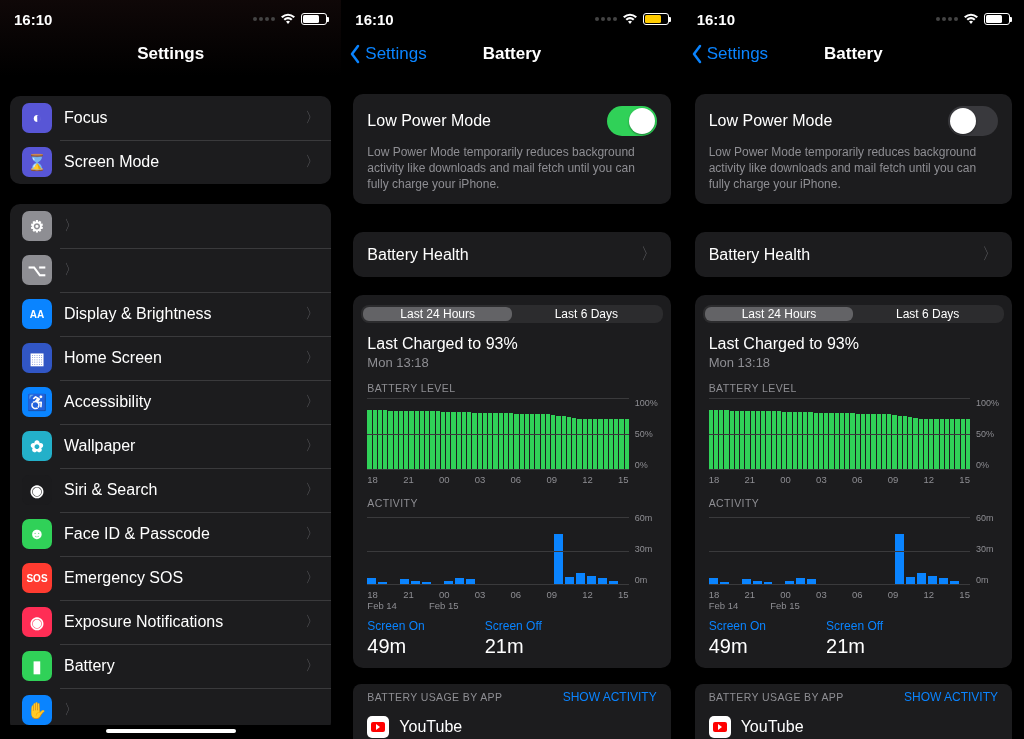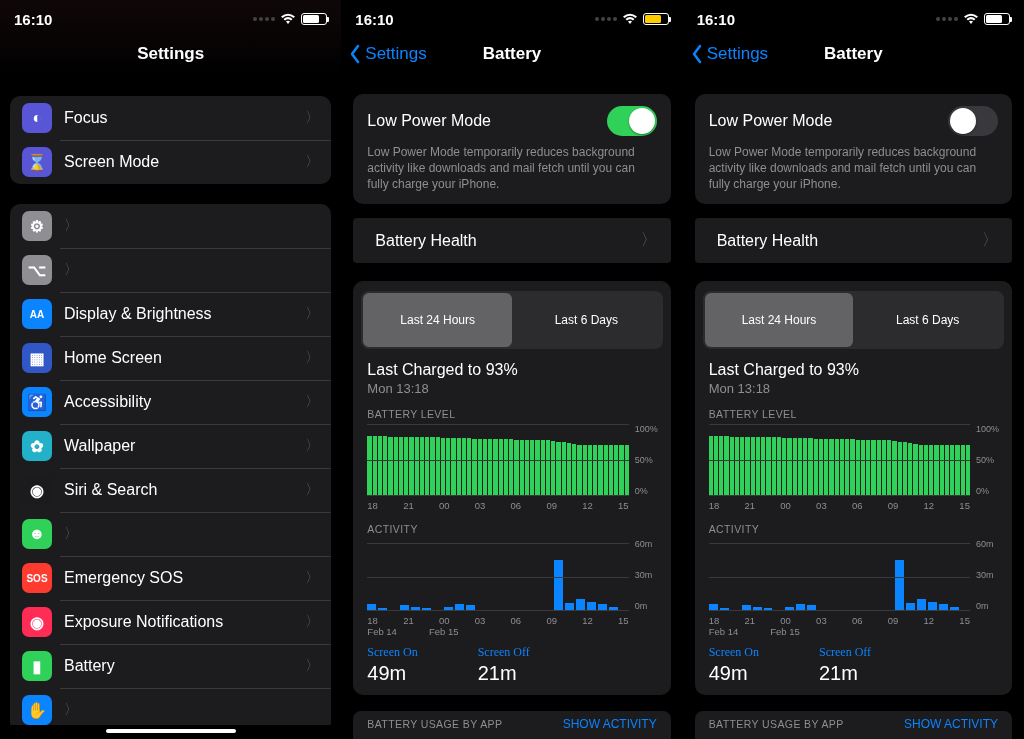--- a/index.html
+++ b/index.html
@@ -37,46 +37,46 @@
   .lpm-row { display:flex; justify-content:space-between; align-items:center; }
   .lpm-row .lab { font-size:16px; }
   .switch { width:50px; height:30px; border-radius:15px; position:relative; }
   .switch .knob { position:absolute; width:26px; height:26px; top:2px; border-radius:50%; background:#fff; box-shadow:0 1px 2px rgba(0,0,0,.4); }
   .switch.on { background:#30d158; }
   .switch.on .knob { right:2px; }
   .switch.off { background:#39393d; }
   .switch.off .knob { left:2px; }
   .lpm-desc { font-size:12px; color:#8e8e93; margin-top:8px; line-height:16px; padding-bottom:10px; }
 
-  .bh-box { background:#1c1c1e; border-radius:4px; margin:14px 6px 0 6px;padding-left:8px; }
+  .bh-box { background:#1c1c1e; border-radius:10px; margin:28px 6px 0 6px; }
   .bh-row { display:flex; justify-content:space-between; align-items:center; padding:12px 14px; }
   .bh-row .lab { font-size:16px; }
 
   .chart-box { background:#1c1c1e; border-radius:10px; margin:18px 6px 0 6px; padding:6px 0 10px 0; }
   .segctl { display:flex; background:#2c2c2e; border-radius:8px; margin:4px 8px; padding:2px; }
-  .segctl .seg { flex:1; text-align:center; font-size:12px; font-weight:500; padding:20px 0; border-radius:6px; color:#fff;}
+  .segctl .seg { flex:1; text-align:center; font-size:12px; font-weight:500; padding:0 0; border-radius:6px; color:#fff;}
   .segctl .seg.active { background:#636366; }
   .charge-status { padding:8px 14px 2px 14px; font-size:16px; }
   .charge-time { padding:0 14px; font-size:13px; color:#8e8e93; }
 
   .mini-hdr { font-size:10.5px; color:#8e8e93; letter-spacing:0.4px; padding:12px 14px 4px 14px; }
   .chart-row { display:flex; align-items:flex-end; padding:0 6px 0 14px; }
   .chart { flex:1; height:72px; display:flex; align-items:flex-end; gap:1px; border-top:0.5px solid #3a3a3c; border-bottom:0.5px solid #3a3a3c; position:relative;}
   .chart .bar { flex:1; }
   .chart .tick50 { position:absolute; left:0; right:0; top:50%; height:0.5px; background:#3a3a3c; }
   .axis { width:36px; font-size:9px; color:#8e8e93; height:72px; display:flex; flex-direction:column; justify-content:space-between; padding-left:6px;}
   .xaxis { display:flex; padding:4px 42px 0 14px; font-size:9.5px; color:#8e8e93; justify-content:space-between;}
   .xdates { display:flex; padding:0 42px 0 14px; font-size:9.5px; color:#8e8e93; gap:32px;}
 
   .act-chart { flex:1; height:68px; display:flex; align-items:flex-end; gap:2px; border-top:0.5px solid #3a3a3c; border-bottom:0.5px solid #3a3a3c; position:relative;}
   .act-chart .abar { flex:1; background:#0a84ff; }
   .act-chart .tick50 { position:absolute; left:0; right:0; top:50%; height:0.5px; background:#3a3a3c; }
 
   .dual { display:flex; padding:8px 14px 0 14px; gap:60px; }
-  .dual .col .h { font-size:12px; color:#0a84ff; margin-bottom:2px;font-family:Liberation Serif, serif;}
+  .dual .col .h { font-size:12px; color:#0a84ff; margin-bottom:2px;}
   .dual .col .v { font-size:20px; font-weight:400;}
 
   .usage-hdr { display:flex; justify-content:space-between; align-items:center; margin:16px 6px 0 6px; padding:6px 14px; background:#1c1c1e; border-radius:8px 8px 0 0;}
   .usage-hdr .l { font-size:10.5px; color:#8e8e93; letter-spacing:0.4px;}
   .usage-hdr .r { font-size:12px; color:#0a84ff; font-weight:500;}
   .app-row { margin:0 6px; background:#1c1c1e; display:flex; align-items:center; padding:6px 14px; gap:10px;}
   .app-row .appicon { width:22px; height:22px; border-radius:5px; background:#fff; display:flex; align-items:center; justify-content:center;}
   .app-row .appicon .yt { width:14px; height:10px; background:#ff0000; border-radius:2px; position:relative;}
   .app-row .appicon .yt::after { content:""; position:absolute; left:5px; top:2px; border-left:4px solid #fff; border-top:3px solid transparent; border-bottom:3px solid transparent;}
 
@@ -154,20 +154,21 @@
           <span class="label">Wallpaper</span>
           <span class="chev">〉</span>
         </div>
         <div class="row">
           <span class="icon" style="background:#1b1b1d;font-size:16px;font-weight:700">◉</span>
           <span class="label">Siri &amp; Search</span>
           <span class="chev">〉</span>
         </div>
         <div class="row">
           <span class="icon" style="background:#30d158;font-size:16px;font-weight:700">☻</span>
+          <span class="label">Face ID &amp; Passcode</span>
           <span class="chev">〉</span>
         </div>
         <div class="row">
           <span class="icon" style="background:#ff3b30;font-size:10px;font-weight:700">SOS</span>
           <span class="label">Emergency SOS</span>
           <span class="chev">〉</span>
         </div>
         <div class="row">
           <span class="icon" style="background:#ff2d55;font-size:16px;font-weight:700">◉</span>
           <span class="label">Exposure Notifications</span>

